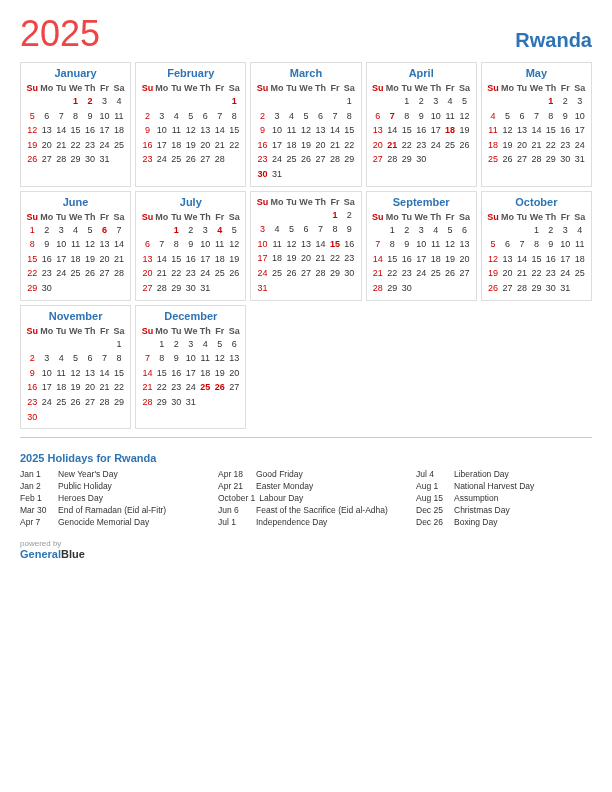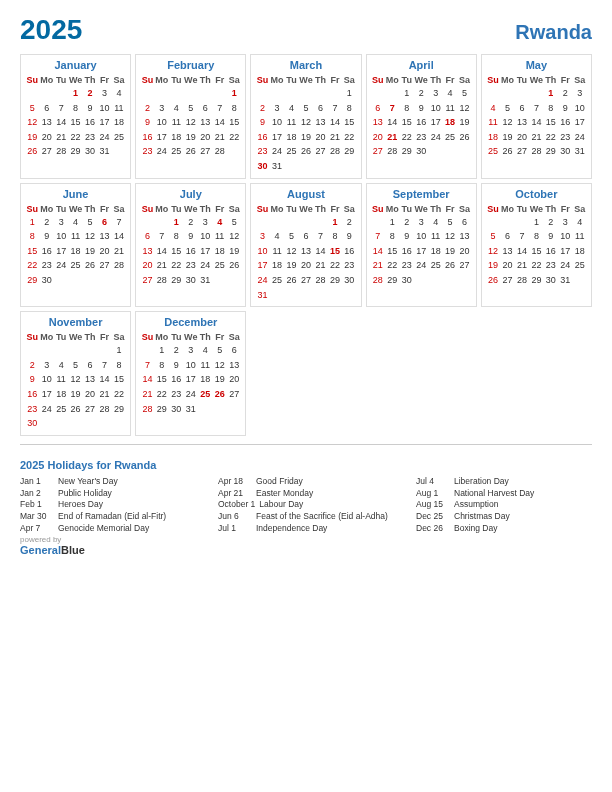--- a/index.html
+++ b/index.html
@@ -15,23 +15,23 @@
       width: 612px;
       padding: 16px 20px 12px 20px;
     }
     .header {
       display: flex;
       justify-content: space-between;
       align-items: flex-end;
       margin-bottom: 10px;
     }
     .year {
-      font-size: 28px;
-      font-weight: bold;
-      color: #0369a1;
+      font-size: 36px;
+      font-weight: normal;
+      color: #ef4444;
       line-height: 1;
     }
     .country {
       font-size: 20px;
       color: #2e74b5;
       font-weight: bold;
     }
     .calendar-grid {
       display: grid;
       grid-template-columns: repeat(5, 1fr);
@@ -92,20 +92,21 @@
     }
     .holiday-date {
       color: #333;
       white-space: nowrap;
       min-width: 34px;
     }
     .holiday-name {
       color: #333;
     }
     .footer {
+      margin-top: 10px;
       display: flex;
       gap: 4px;
     }
     .powered-by {
       font-size: 8px;
       color: #999;
     }
     .general-blue {
       font-size: 11px;
       font-weight: bold;
@@ -455,21 +456,20 @@
           <div class="day-cell" style="color: rgb(204, 0, 0);">27</div>
           <div class="day-cell">28</div>
           <div class="day-cell">29</div>
           <div class="day-cell">30</div>
           <div class="day-cell">31</div>
           <div class="day-cell"></div>
           <div class="day-cell"></div>
         </div>
       </div>
       <div class="month-block">
-        <div class="month-title">August</div>
         <div class="day-grid">
           <div class="day-header" style="color: rgb(204, 0, 0);">Su</div>
           <div class="day-header">Mo</div>
           <div class="day-header">Tu</div>
           <div class="day-header">We</div>
           <div class="day-header">Th</div>
           <div class="day-header">Fr</div>
           <div class="day-header">Sa</div>
           <div class="day-cell"></div>
           <div class="day-cell"></div>

